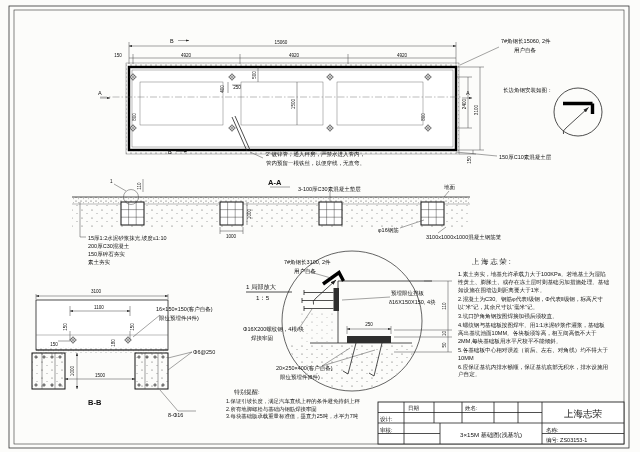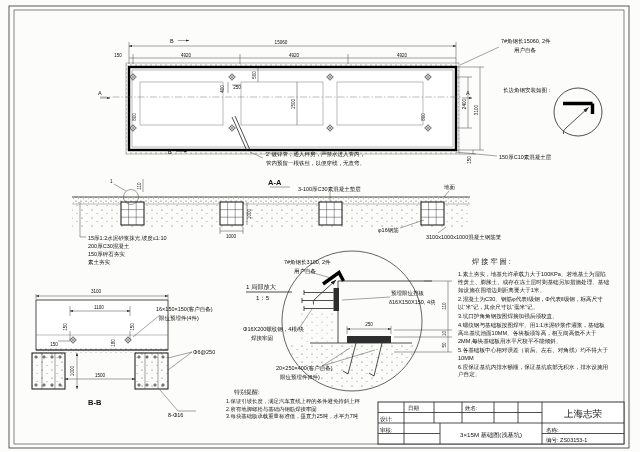--- a/index.html
+++ b/index.html
@@ -360,21 +360,21 @@
     <text x="380" y="420.5" class="t">设计:</text>
     <text x="380" y="431.5" class="t">审核:</text>
     <text x="583" y="417" class="lg" text-anchor="middle">上海志荣</text>
     <text x="546" y="431.5" class="t">名称:</text>
     <text x="546" y="442" class="t">编号: ZS03153-1</text>
     <text x="491" y="437" class="m2" text-anchor="middle">3×15M 基础图(浅基坑)</text>
   </g>
 </svg>
 
 <div id="tech" class="tblk">
-  <div class="hd">焊接牢固:</div>
+  <div class="hd">上海志荣:</div>
   <div class="ti">1.素土夯实，地基允许承载力大于100KPa。若地基土为湿陷性黄土、膨胀土、或存在冻土层时则基础另加措施处理。基础如设施在围墙边则距离要大于1米。</div>
   <div class="ti">2.混凝土为C30。钢筋φ代表Ⅰ级钢，Φ代表Ⅱ级钢，标高尺寸以“米”记，其余尺寸以“毫米”记。</div>
   <div class="ti">3.坑口护角角钢按图焊接加强后须校直。</div>
   <div class="ti">4.螺纹钢与基础板按图焊牢。用1:1水泥砂浆作灌浆，基础板高出基坑池面10MM。各块板须等高，相互间高低不大于2MM,每块基础板用水平尺校平不能倾斜。</div>
   <div class="ti">5.各基础板中心相对误差（前后、左右、对角线）均不得大于10MM</div>
   <div class="ti">6.应保证基坑内排水畅顺，保证基坑底部无积水，排水设施用户自定。</div>
 </div>
 
 <div id="special" class="tblk">
   <div class="hd">特别提醒:</div>

